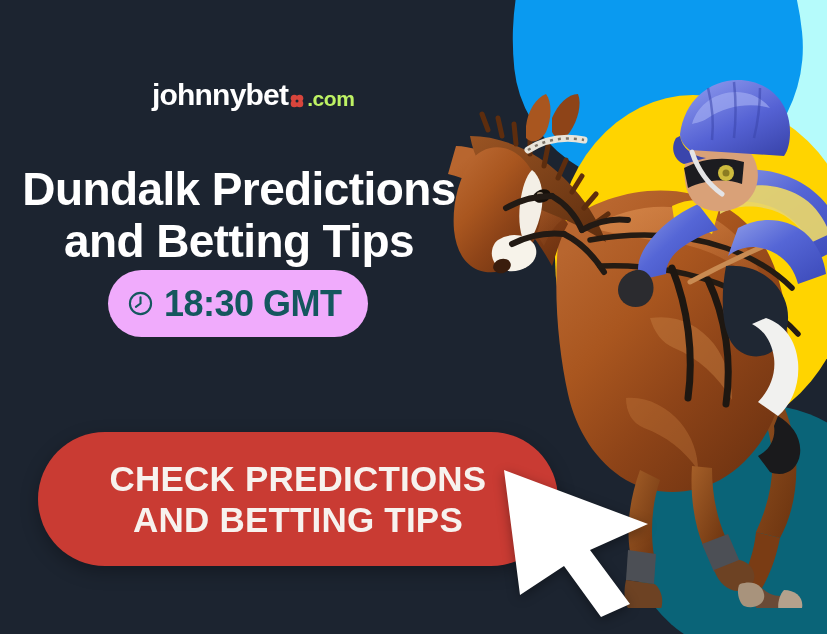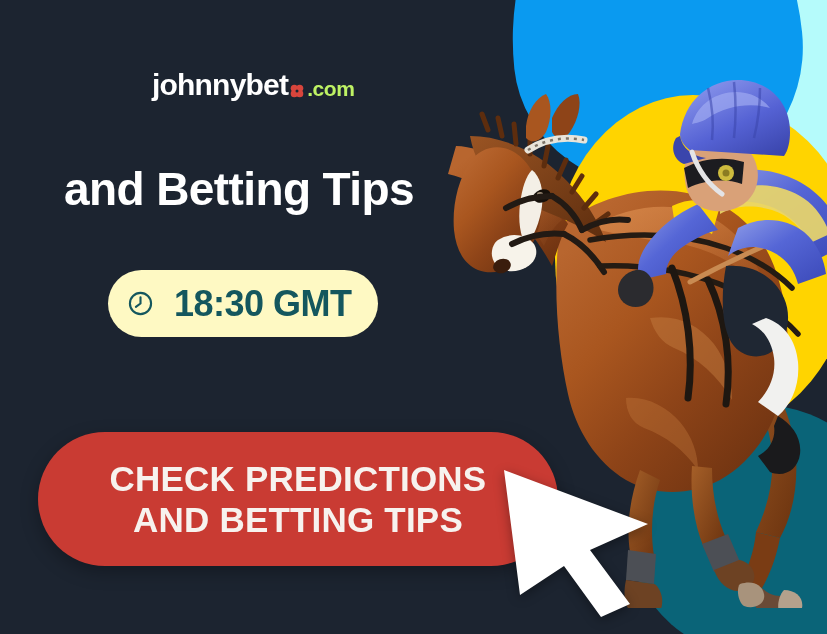--- a/index.html
+++ b/index.html
@@ -54,21 +54,21 @@
     left: 440px;
     top: 18px;
     width: 400px;
     height: 590px;
     pointer-events: none;
   }
 
   
   #logo {
     position: absolute;
-    left: 152px; top: 70px;
+    left: 152px; top: 80px;
     display: flex;
     align-items: flex-end;
     gap: 1px;
   }
   #logo-word {
     color: #ffffff;
     font-size: 30px;
     font-weight: bold;
     letter-spacing: -0.8px;
     line-height: 1;
@@ -100,25 +100,25 @@
     letter-spacing: -0.6px;
   }
   #headline .line { display: block; }
 
   
   #time-badge {
     position: absolute;
     left: 108px; top: 270px;
     height: 67px;
     padding: 0 26px 0 20px;
-    background: #fef9c3;
+    background: #f0abfc;
     border-radius: 34px;
     display: flex;
     align-items: center;
-    gap: 21px;
+    gap: 11px;
   }
   #clock-icon { display: block; }
   #time-text {
     color: #14575e;
     font-size: 36px;
     font-weight: bold;
     letter-spacing: -0.5px;
     line-height: 1;
   }
 
@@ -386,20 +386,21 @@
         <circle cx="9.7" cy="4.3" r="3.6" fill="#d8453c"></circle>
         <circle cx="4.3" cy="9.7" r="3.6" fill="#d8453c"></circle>
         <circle cx="9.7" cy="9.7" r="3.6" fill="#d8453c"></circle>
         <circle cx="7" cy="7" r="1.5" fill="#1c2430"></circle>
       </svg>
     </span>
     <span id="logo-tld">.com</span>
   </div>
 
   <h1 id="headline">
+    <span class="line">Dundalk Predictions</span>
     <span class="line">and Betting Tips</span>
   </h1>
 
   <div id="time-badge">
     <span>
       <svg id="clock-icon" viewBox="0 0 26 26" width="25" height="25">
         <circle cx="13" cy="13" r="11" fill="none" stroke="#14575e" stroke-width="2.2"></circle>
         <path d="M13 6.5 V13 L8.2 16.6" fill="none" stroke="#14575e" stroke-width="2.2" stroke-linecap="round" stroke-linejoin="round"></path>
       </svg>
     </span>

